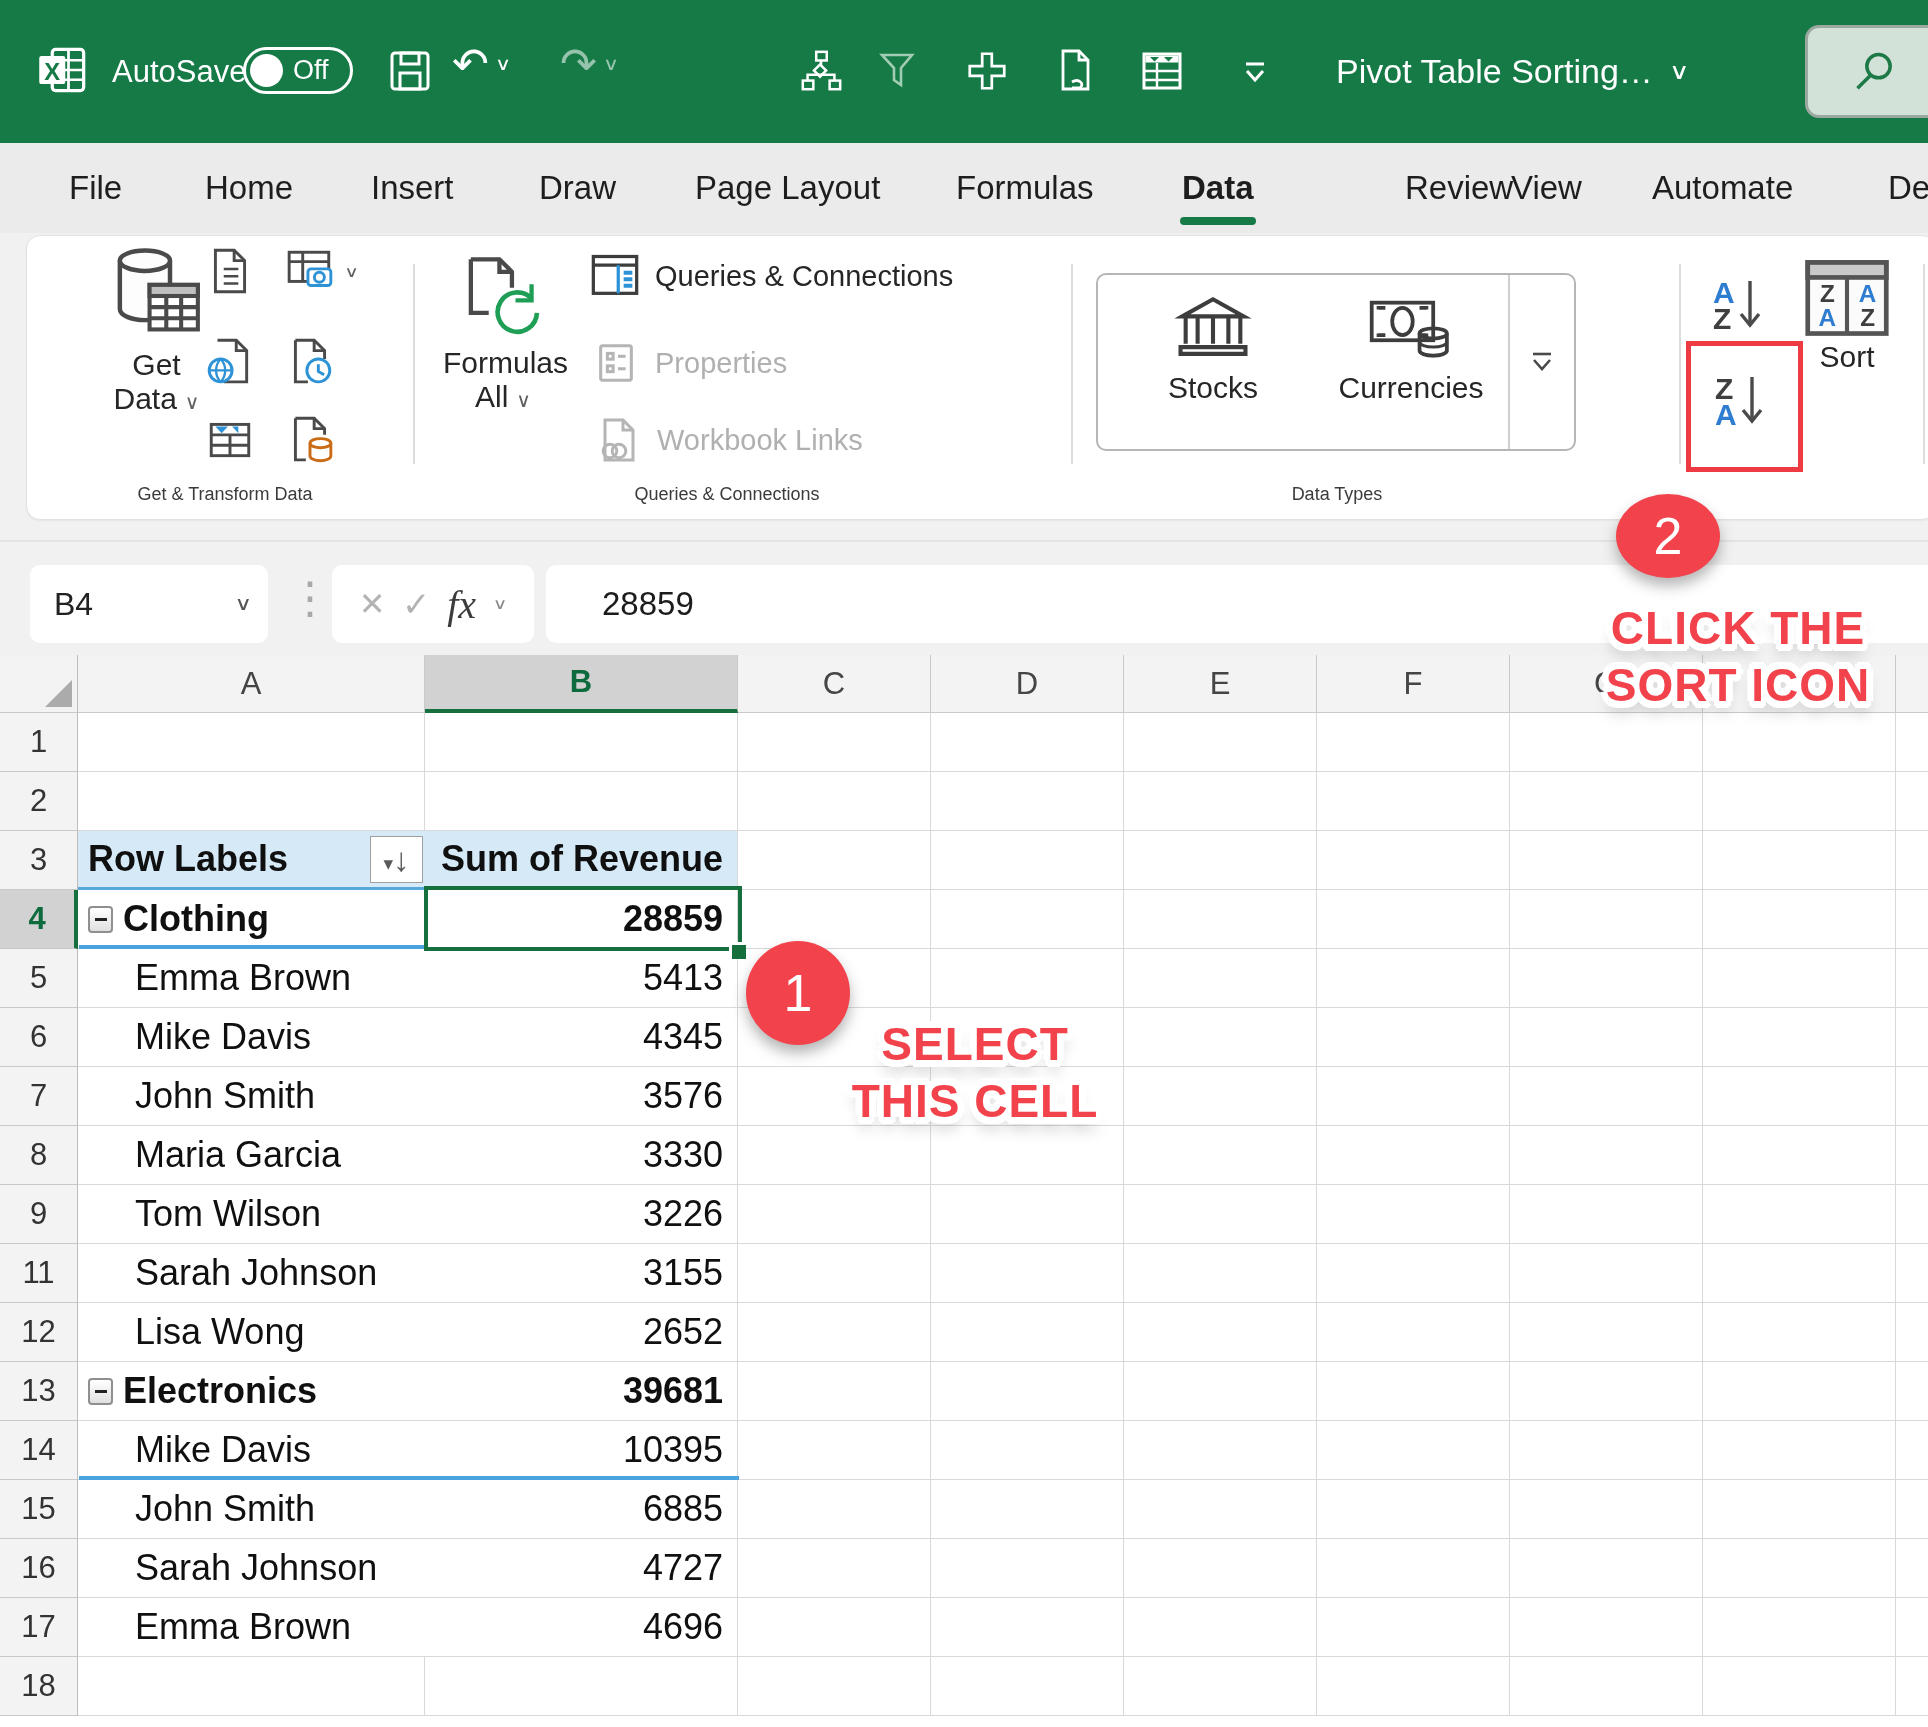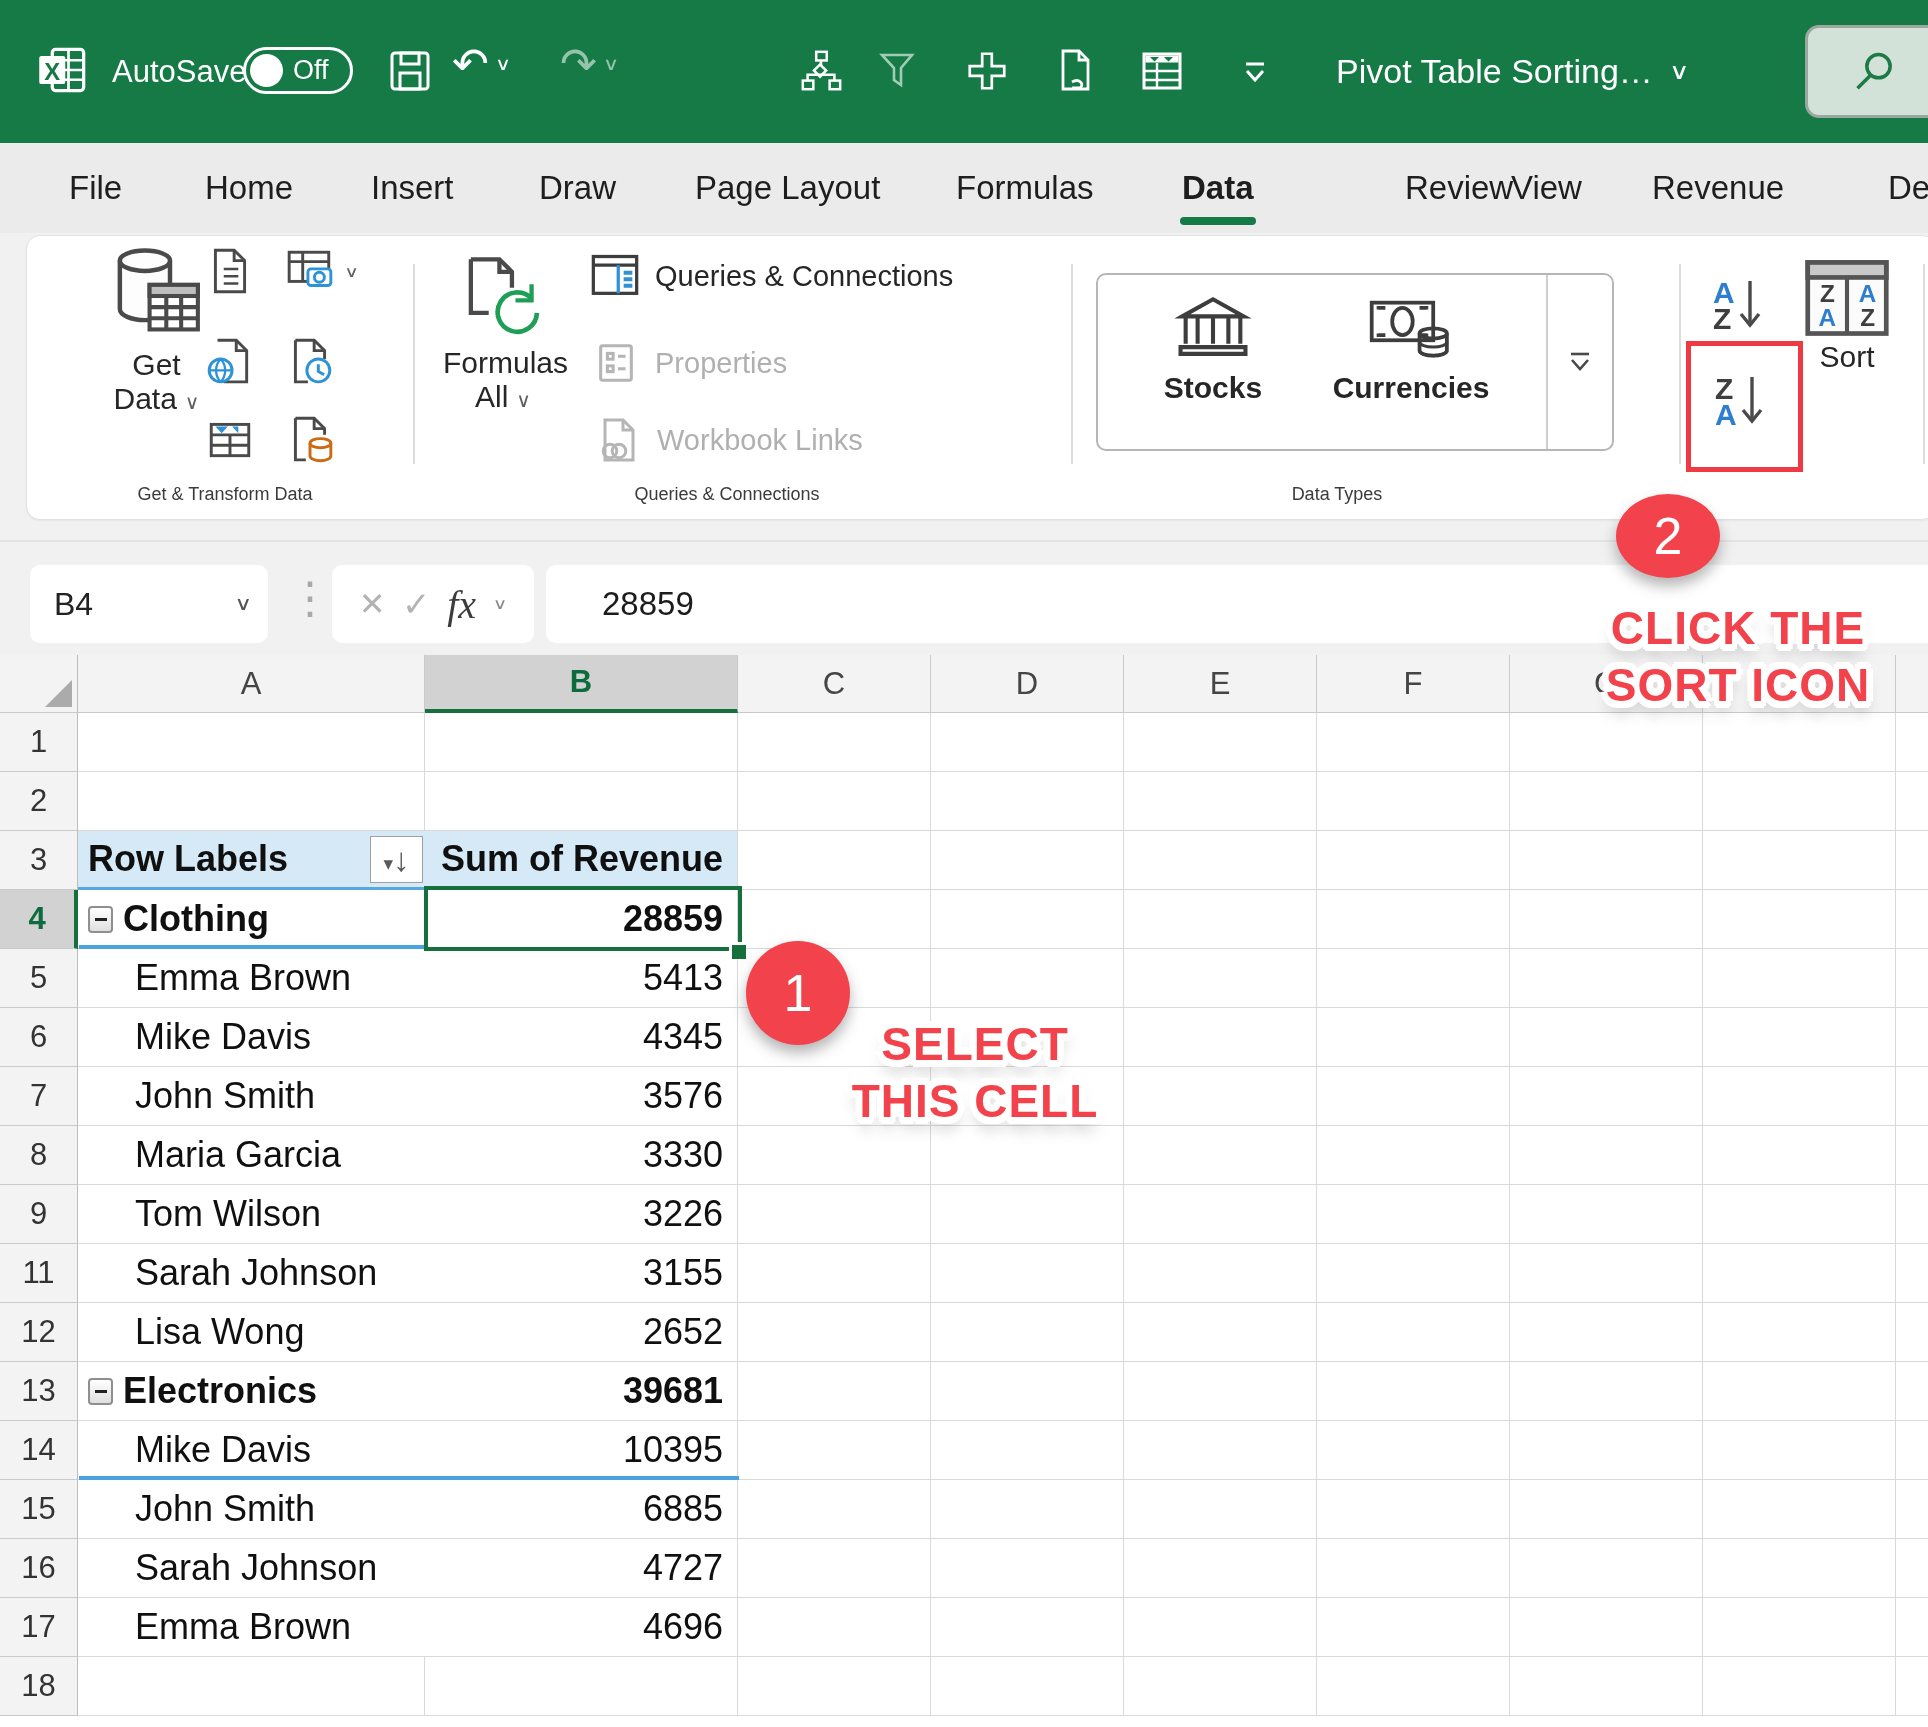--- a/index.html
+++ b/index.html
@@ -36,21 +36,21 @@
   
   .ribbonband{position:absolute;left:0;top:233px;width:100%;height:307px;background:#f1f1f1;}
   .ribbon-panel{position:absolute;left:26px;top:2px;width:1908px;height:283px;background:#fff;border:1px solid #e2e2e2;border-radius:14px;box-shadow:0 1px 2px rgba(0,0,0,.05);}
   .rdiv{position:absolute;top:28px;width:2px;height:200px;background:#dcdcdc;}
   .rgroup-label{position:absolute;top:248px;font-size:18px;color:#3b3b3b;text-align:center;white-space:nowrap;}
   .rbtn-label{font-size:29px;color:#262626;white-space:nowrap;}
   .rbtn-label.disabled{color:#b0b0b0;}
   .big-label{position:absolute;text-align:center;font-size:30px;color:#262626;white-space:nowrap;}
   .chev-dn{font-size:20px;color:#5f5f5f;margin-left:8px;transform:scaleY(.75);}
   .smallbtn{position:absolute;width:54px;height:54px;display:flex;align-items:center;justify-content:center;}
-  .dtypes-box{position:absolute;left:1069px;top:37px;width:518px;height:178px;border:2px solid #b6b6b6;border-radius:10px;box-sizing:border-box;background:#fff;font-weight:bold;}
+  .dtypes-box{position:absolute;left:1069px;top:37px;width:480px;height:178px;border:2px solid #b6b6b6;border-radius:10px;box-sizing:border-box;background:#fff;}
   .dtypes-strip{position:absolute;right:0;top:0;width:64px;height:100%;border-left:2px solid #cfcfcf;display:flex;align-items:center;justify-content:center;}
   .sort-small{position:absolute;display:flex;align-items:center;gap:2px;}
   .sort-letters{display:flex;flex-direction:column;font-weight:700;font-size:30px;line-height:26px;}
   .blue{color:#2e7dd1}.darkl{color:#3f3f3f}
   .redbox{position:absolute;left:1686px;top:341px;width:117px;height:131px;border:5px solid #ee3b43;box-sizing:border-box;z-index:22;}
   
   .formulaband{position:absolute;left:0;top:540px;width:100%;height:115px;background:#f1f1f1;border-top:2px solid #e3e3e3;box-sizing:border-box;}
   .namebox{position:absolute;left:30px;top:23px;width:238px;height:78px;background:#fff;border-radius:10px;display:flex;align-items:center;font-size:32px;color:#222;padding-left:24px;box-sizing:border-box;}
   .namebox .nb-chev{position:absolute;right:16px;font-size:24px;color:#555;transform:scaleY(.8);}
   .fdots{position:absolute;left:288px;top:30px;font-size:44px;color:#a9a9a9;}
@@ -181,21 +181,21 @@
   <ul id="menu">
       <li>File</li>
       <li>Home</li>
       <li>Insert</li>
       <li>Draw</li>
       <li>Page Layout</li>
       <li>Formulas</li>
       <li class="active">Data</li>
       <li>Review</li>
       <li>View</li>
-      <li>Revenue</li>
+      <li>Automate</li>
       <li>De</li>
     </ul>
 </nav>
 
 <section class="ribbonband">
   <div class="ribbon-panel">
 
     <div>
       <div style="position:absolute;left:52px;top:8px;width:155px;text-align:center">
         <svg width="104" height="104" viewBox="0 0 56 56" style="margin:0 auto">

